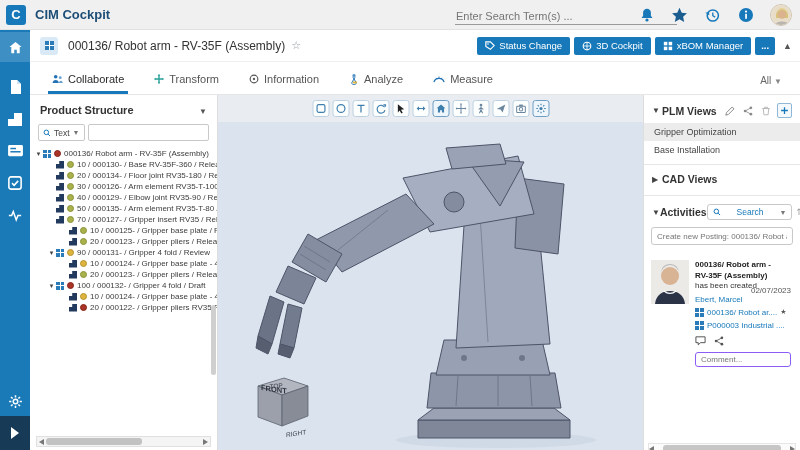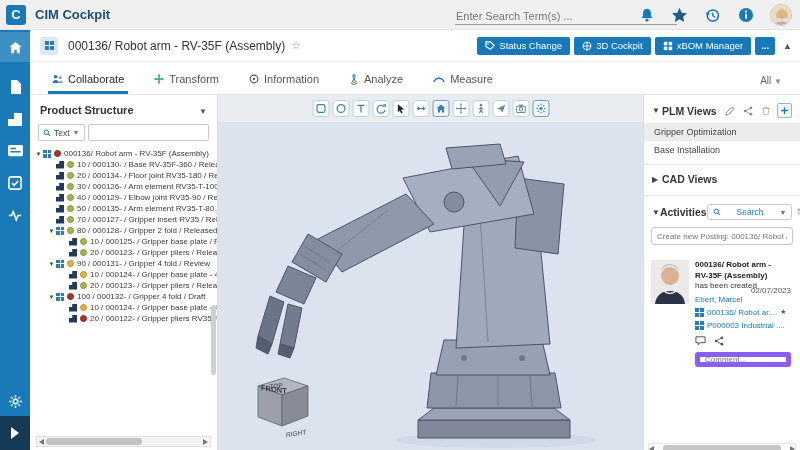--- a/index.html
+++ b/index.html
@@ -115,21 +115,21 @@
   .post-author { font-size:8px; color:#1779ba; margin-top:3px; cursor:pointer; }
   .post-link { display:flex; align-items:center; gap:3px; margin-top:4px; cursor:pointer; }
   .pl-icon { width:9px; height:9px; background:#2b7bb9; flex:0 0 9px;
      background-image:linear-gradient(#fff,#fff),linear-gradient(#fff,#fff);
      background-size:9px 1px,1px 9px; background-position:0 4px,4px 0; background-repeat:no-repeat; }
   .pl-text { font-size:8px; color:#1779ba; white-space:nowrap; overflow:hidden; text-overflow:ellipsis; }
   .pl-star { color:#555; font-size:7px; }
   .post-actions { display:flex; gap:8px; margin-top:6px; }
   .post-actions .t { cursor:pointer; }
   .comment-box { margin-top:6px; }
-  .comment-box input { width:96px; border:5px solid #8b5cf6; border-radius:3px; height:15px; font-size:8px; padding:0 5px; outline:none; color:#777; font-family:"Liberation Sans",sans-serif; }
+  .comment-box input { width:96px; border:1px solid #8b5cf6; border-radius:3px; height:15px; font-size:8px; padding:0 5px; outline:none; color:#777; font-family:"Liberation Sans",sans-serif; }
   .r-hscroll { position:absolute; left:4px; right:4px; top:348px; height:11px; background:#fbfbfb; border:1px solid #e6e6e6; display:flex; align-items:center; }
   .r-hscroll .thumb { height:7px; background:#c6c6c6; border-radius:3px; flex:1; margin:0 9px; cursor:pointer; }
 
   svg { display:block; }
 </style>
 </head>
 <body>
 
 <div class="app">
 
@@ -390,26 +390,20 @@
               <span class="ticon part"></span>
               <span class="tdot olive"></span>
               <span class="tlabel">50 / 000135- / Arm element RV35-T-80 /</span>
             </div>
             <div class="trow" style="padding-left: 17px;">
               <span class="tcaret empty">▾</span>
               <span class="ticon part"></span>
               <span class="tdot olive"></span>
               <span class="tlabel">70 / 000127- / Gripper insert RV35 / Rele</span>
             </div>
-            <div class="trow" style="padding-left: 17px;">
-              <span class="tcaret">▾</span>
-              <span class="ticon assembly"></span>
-              <span class="tdot olive"></span>
-              <span class="tlabel">80 / 000128- / Gripper 2 fold / Released</span>
-            </div>
             <div class="trow" style="padding-left: 30px;">
               <span class="tcaret empty">▾</span>
               <span class="ticon part"></span>
               <span class="tdot olive"></span>
               <span class="tlabel">10 / 000125- / Gripper base plate / R</span>
             </div>
             <div class="trow" style="padding-left: 30px;">
               <span class="tcaret empty">▾</span>
               <span class="ticon part"></span>
               <span class="tdot olive"></span>

